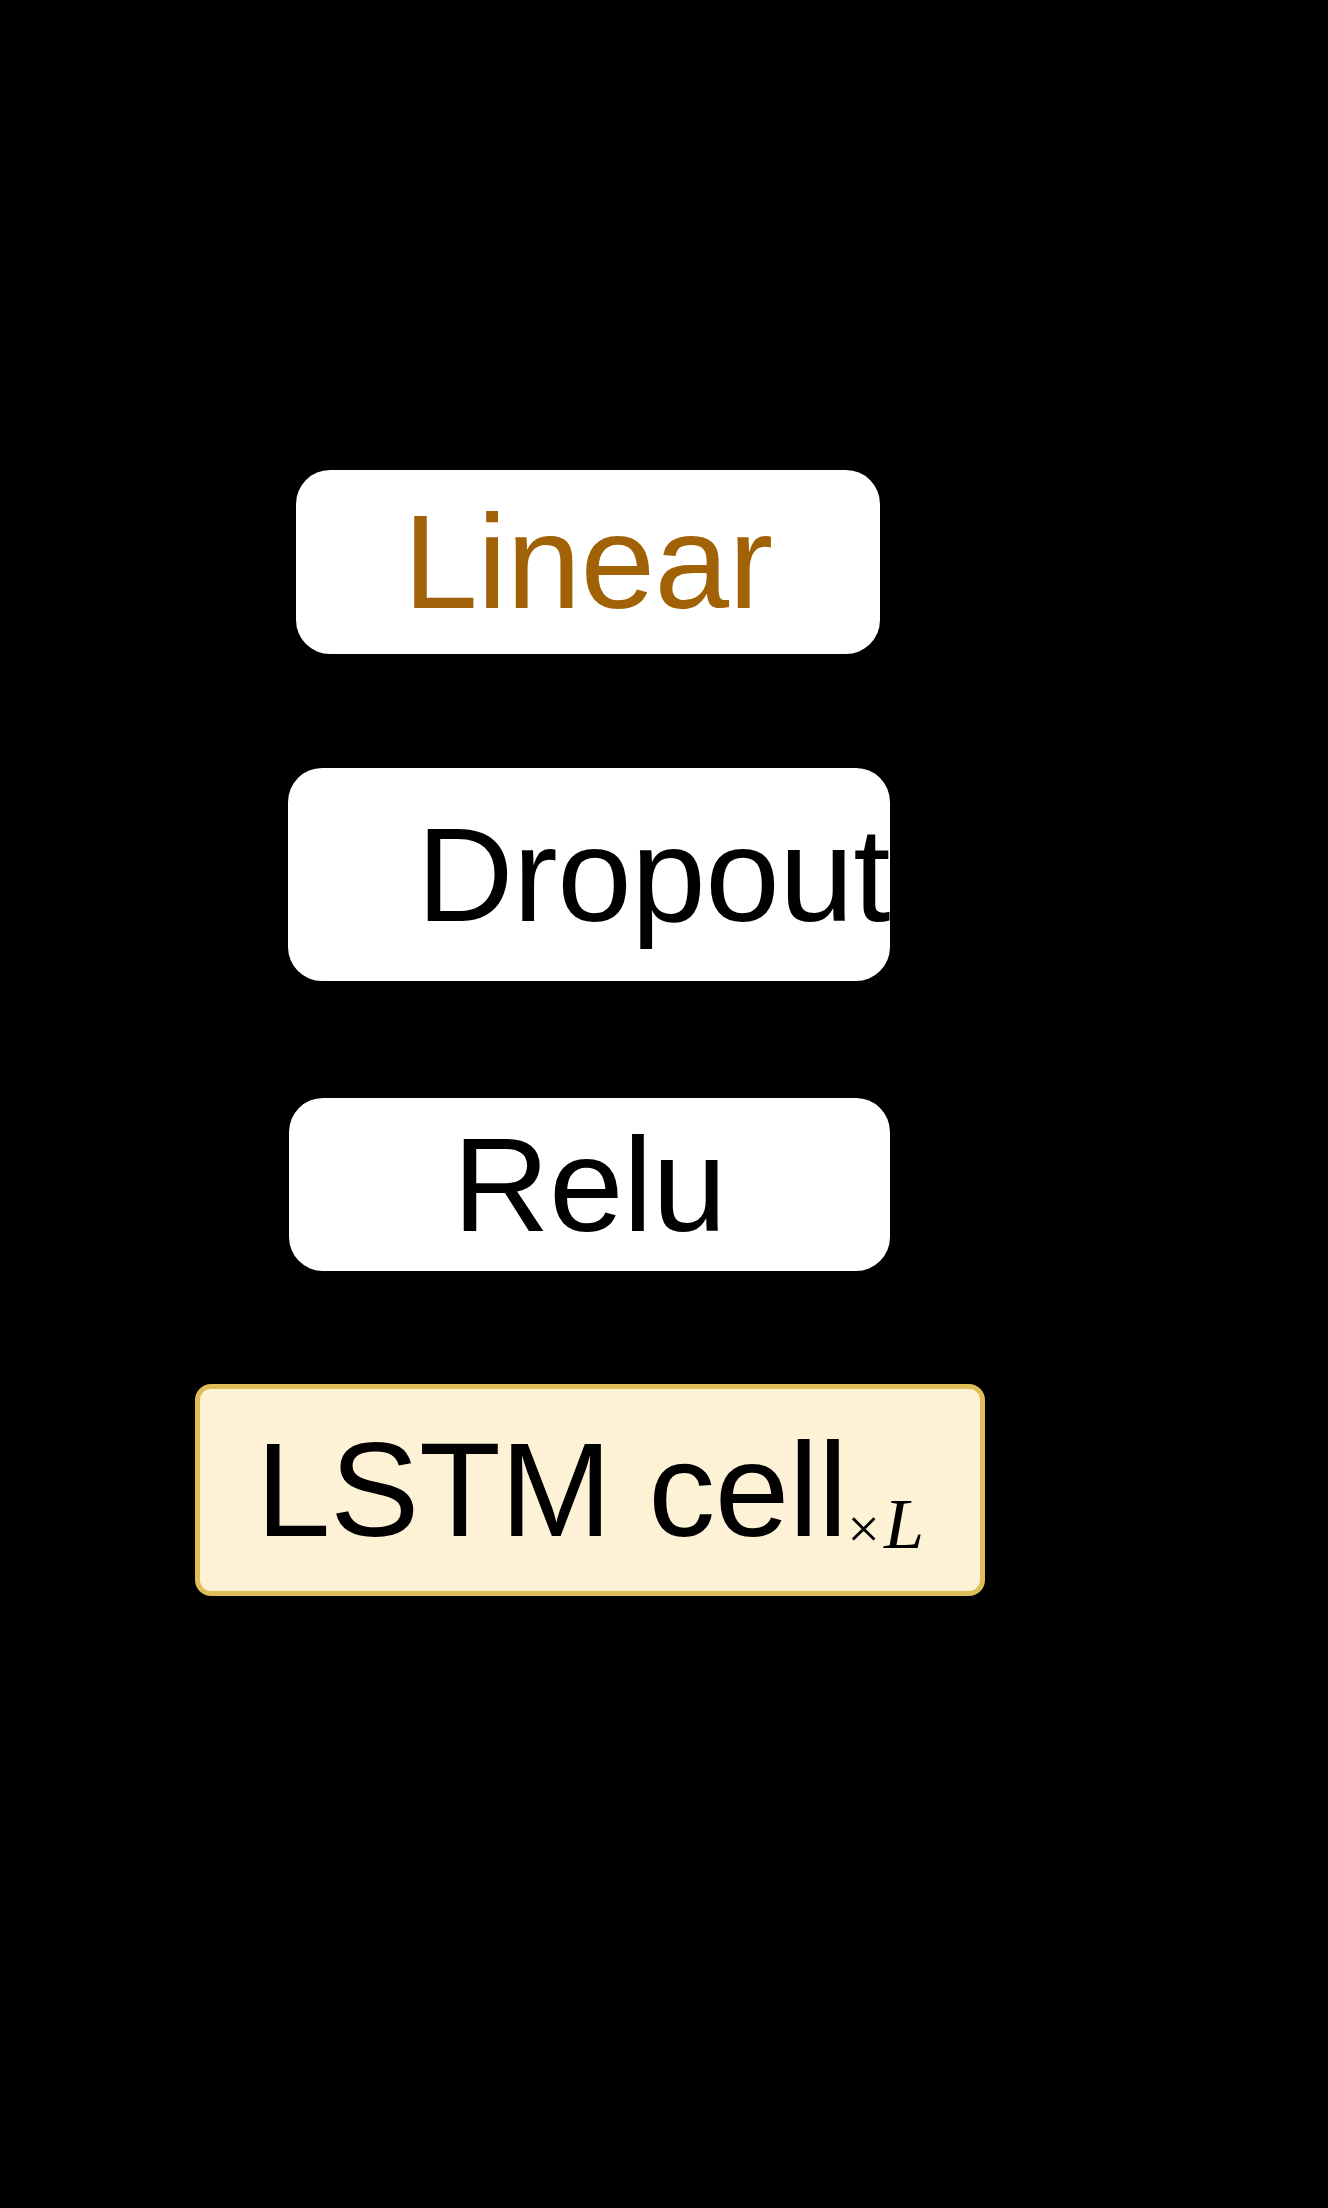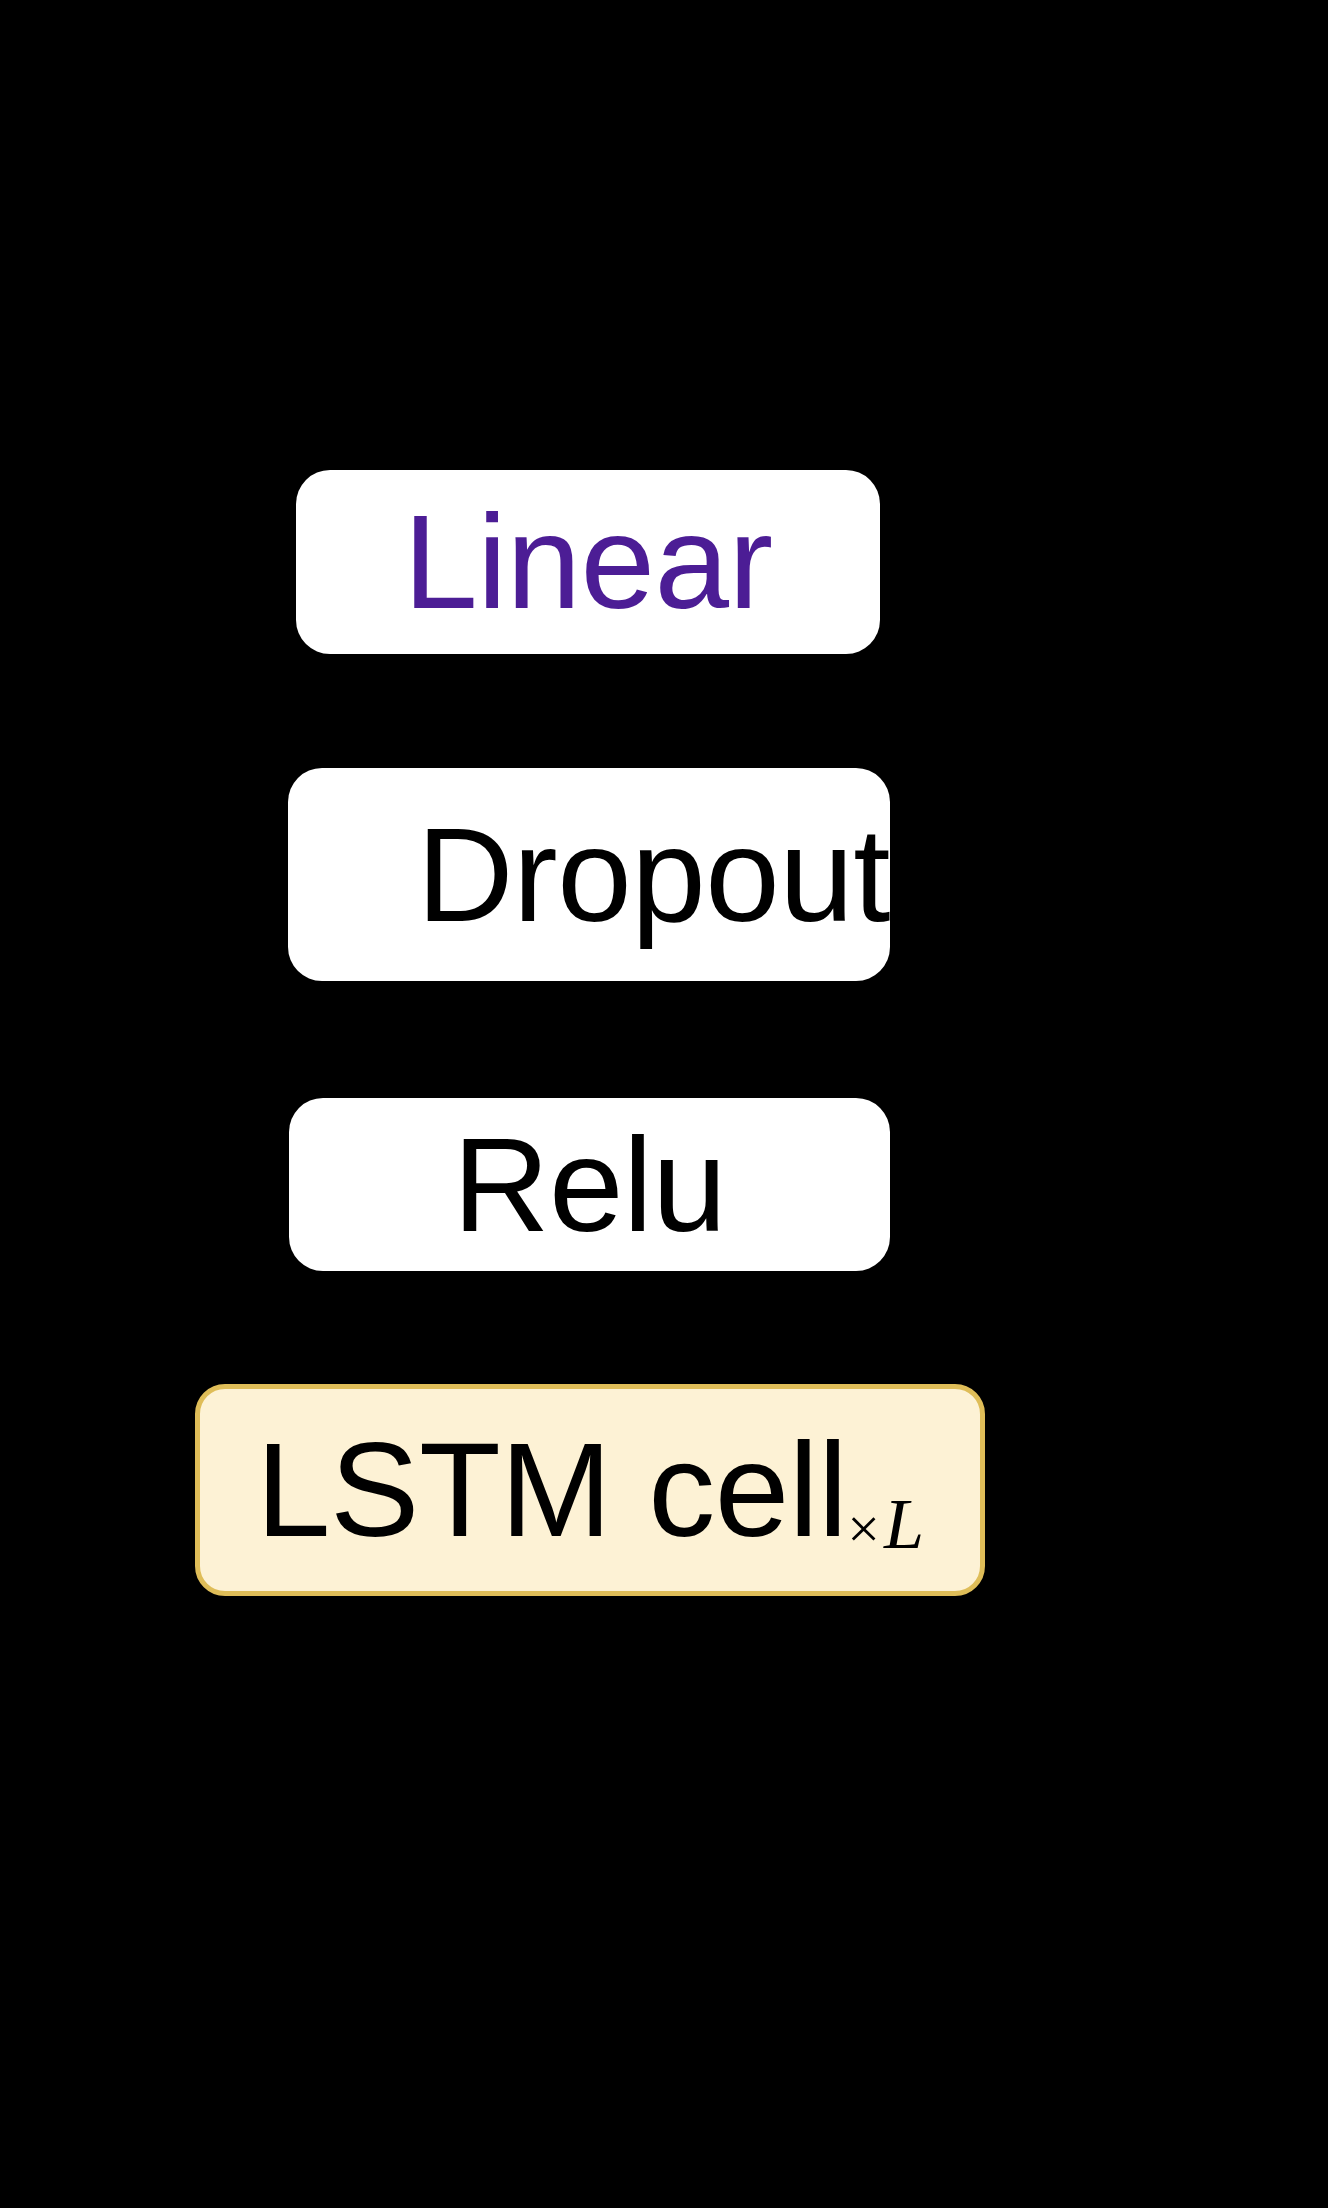--- a/index.html
+++ b/index.html
@@ -44,21 +44,21 @@
   .block-plain {
     background: #ffffff;
     border-radius: 34px;
     color: #000000;
   }
 
   
   .block-highlight {
     background: #fdf2d5;
     border: 5px solid #dfbd58;
-    border-radius: 30px;
+    border-radius: 16px;
     color: #000000;
   }
 
   
   #block-linear {
     left: 296px;
     top: 470px;
     width: 584px;
     height: 184px;
   }
@@ -111,21 +111,21 @@
     font-style: italic;
     font-size: 72px;
     padding-left: 4px;
   }
 </style>
 </head>
 <body style="background: rgb(0, 0, 0);">
 
 <div id="canvas" style="background: rgb(0, 0, 0);">
 
-  <div class="layer-block block-plain" id="block-linear" style="background: rgb(255, 255, 255); color: #4c1d95;">
+  <div class="layer-block block-plain" id="block-linear" style="background: rgb(255, 255, 255); color: #a16207;">
     <span class="layer-label">Linear</span>
   </div>
 
   <div class="layer-block block-plain" id="block-dropout" style="background: rgb(255, 255, 255); color: rgb(0, 0, 0);">
     <span class="layer-label">Dropout</span>
   </div>
 
   <div class="layer-block block-plain" id="block-relu" style="background: rgb(255, 255, 255); color: rgb(0, 0, 0);">
     <span class="layer-label">Relu</span>
   </div>

